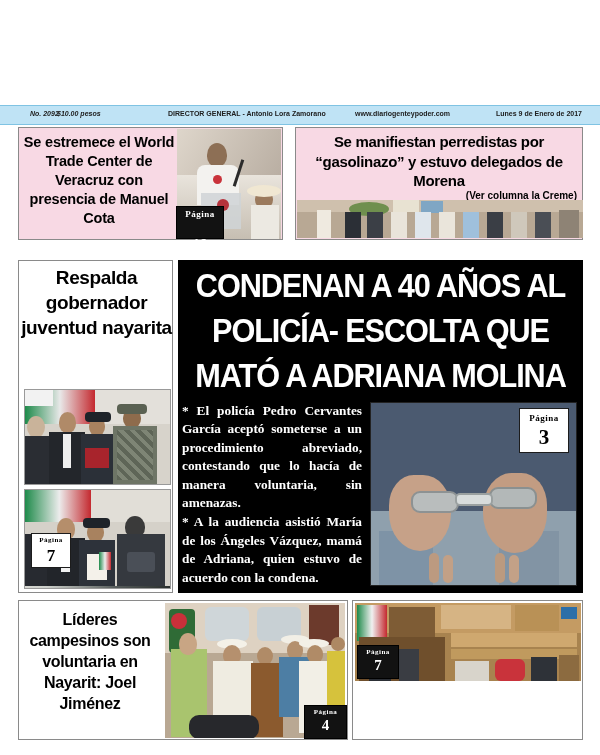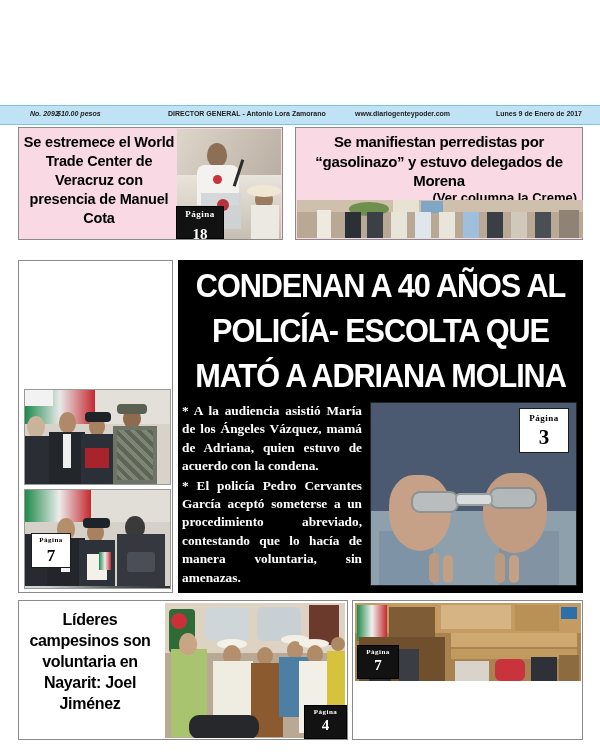--- a/index.html
+++ b/index.html
@@ -94,21 +94,21 @@
 
   
   .tr{left:295px;top:127px;width:288px;height:113px;background:#f8d9e4;}
   .tr-txt{
     position:absolute;left:2px;top:4px;right:2px;
     text-align:center;font-size:15px;font-weight:bold;color:#000;
     line-height:19.5px;letter-spacing:-0.3px;
   }
   .tr-note{
     position:absolute;right:5px;top:62px;
-    font-size:13px;font-weight:bold;color:#000;margin-left:15px;
+    font-size:10px;font-weight:bold;color:#000;margin-left:15px;
   }
   .tr-photo{
     position:absolute;left:1px;bottom:1px;width:286px;height:38px;overflow:hidden;
     background:linear-gradient(180deg,#d8cdbf 0%,#c3b4a1 45%,#8e8577 100%);
   }
 
   
   .lc{left:18px;top:260px;width:155px;height:333px;}
   .lc-head{
     position:absolute;left:0;top:4px;width:155px;
@@ -212,21 +212,21 @@
       <div class="ph-rect" style="left:24px;top:64px;width:40px;height:36px;background:#cfd4d6;opacity:.85;"></div>
       <div class="ph-rect" style="left:40px;top:70px;width:12px;height:12px;border-radius:50%;background:#b5333c;"></div>
       <div class="ph-fig" style="left:78px;top:60px;width:18px;height:20px;background:#9b7a5d;"></div>
       <div class="ph-rect" style="left:70px;top:56px;width:34px;height:12px;border-radius:50%;background:#f0e7d2;"></div>
       <div class="ph-rect" style="left:74px;top:76px;width:28px;height:34px;background:#ece9e2;"></div>
       <div class="ph-rect" style="left:60px;top:30px;width:3px;height:28px;background:#2b2b2b;transform:rotate(18deg);"></div>
       <div class="ph-rect" style="left:0;top:78px;width:24px;height:32px;background:#ddd8cf;"></div>
     </div>
     <div class="badge badge-dark" style="left:157px;top:78px;width:46px;height:31px;">
       <span class="b1">Página</span>
-      <span class="b2" style="font-size:15px;margin-top:8px;">18</span>
+      <span class="b2" style="font-size:15px;margin-top:18px;">18</span>
     </div>
   </div>
 
   <div class="box bordered tr">
     <div class="tr-txt">Se manifiestan perredistas por “gasolinazo” y estuvo delegados de Morena</div>
     <div class="tr-note">(Ver columna la Creme)</div>
     <div class="tr-photo">
       <div class="ph-rect" style="left:0;top:0;width:286px;height:14px;background:#cfc0ad;"></div>
       <div class="ph-rect" style="left:0;top:12px;width:286px;height:26px;background:#b8a894;"></div>
       <div class="ph-rect" style="left:52px;top:2px;width:40px;height:14px;border-radius:50%;background:#6f8f4e;"></div>
@@ -240,20 +240,21 @@
       <div class="ph-rect" style="left:142px;top:12px;width:16px;height:26px;background:#eae5db;"></div>
       <div class="ph-rect" style="left:166px;top:12px;width:16px;height:26px;background:#9fc0dc;"></div>
       <div class="ph-rect" style="left:190px;top:12px;width:16px;height:26px;background:#3a3e45;"></div>
       <div class="ph-rect" style="left:214px;top:12px;width:16px;height:26px;background:#cfc8bb;"></div>
       <div class="ph-rect" style="left:238px;top:12px;width:16px;height:26px;background:#4a4e55;"></div>
       <div class="ph-rect" style="left:262px;top:10px;width:20px;height:28px;background:#8e8375;"></div>
     </div>
   </div>
 
   <div class="box bordered lc">
+    <div class="lc-head">Respalda gobernador juventud nayarita</div>
 
     <div class="lc-p1">
       <div class="ph-rect" style="left:0;top:0;width:70px;height:34px;background:linear-gradient(90deg,#1e8a4a 0%,#e8e8e8 50%,#c4292f 100%);"></div>
       <div class="ph-rect" style="left:0;top:0;width:28px;height:16px;background:#f2f2f2;"></div>
       <div class="ph-rect" style="left:70px;top:0;width:75px;height:40px;background:#e3e0da;"></div>
       <div class="ph-rect" style="left:0;top:34px;width:145px;height:60px;background:#d7d3cb;"></div>
       <div class="ph-fig" style="left:34px;top:22px;width:17px;height:21px;background:#b08a68;"></div>
       <div class="ph-rect" style="left:24px;top:42px;width:36px;height:52px;background:#23262b;"></div>
       <div class="ph-rect" style="left:38px;top:44px;width:8px;height:34px;background:#efefef;"></div>
       <div class="ph-fig" style="left:64px;top:26px;width:16px;height:20px;background:#a8825f;"></div>
@@ -293,22 +294,22 @@
   </div>
 
   <div class="box main">
     <div class="main-head">
       <div>CONDENAN A 40 AÑOS AL</div>
       <div>POLICÍA- ESCOLTA QUE</div>
       <div>MATÓ A ADRIANA MOLINA</div>
     </div>
 
     <div class="main-body">
+      <p>* El policía Pedro Cervantes García aceptó someterse a un procedimiento abreviado, contestando que lo hacía de manera voluntaria, sin amenazas.</p>
       <p>* A la audiencia asistió María de los Ángeles Vázquez, mamá de Adriana, quien estuvo de acuerdo con la condena.</p>
-      <p>* El policía Pedro Cervantes García aceptó someterse a un procedimiento abreviado, contestando que lo hacía de manera voluntaria, sin amenazas.</p>
     </div>
 
     <div class="main-photo">
       <div class="ph-rect" style="left:0;top:0;width:205px;height:118px;background:#4b5a70;"></div>
       <div class="ph-rect" style="left:0;top:108px;width:205px;height:74px;background:#8fa0ad;"></div>
       <div class="ph-rect" style="left:8px;top:128px;width:54px;height:54px;background:#7e93a6;"></div>
       <div class="ph-rect" style="left:128px;top:128px;width:60px;height:54px;background:#8294a4;"></div>
       <div class="ph-fig" style="left:18px;top:72px;width:62px;height:76px;background:#c6a188;border-radius:40% 45% 50% 50%;"></div>
       <div class="ph-fig" style="left:112px;top:70px;width:64px;height:80px;background:#c29c82;border-radius:45% 40% 50% 50%;"></div>
       <div class="ph-rect" style="left:40px;top:88px;width:44px;height:18px;border-radius:9px;background:#b9bdbd;border:2px solid #8d9293;"></div>

